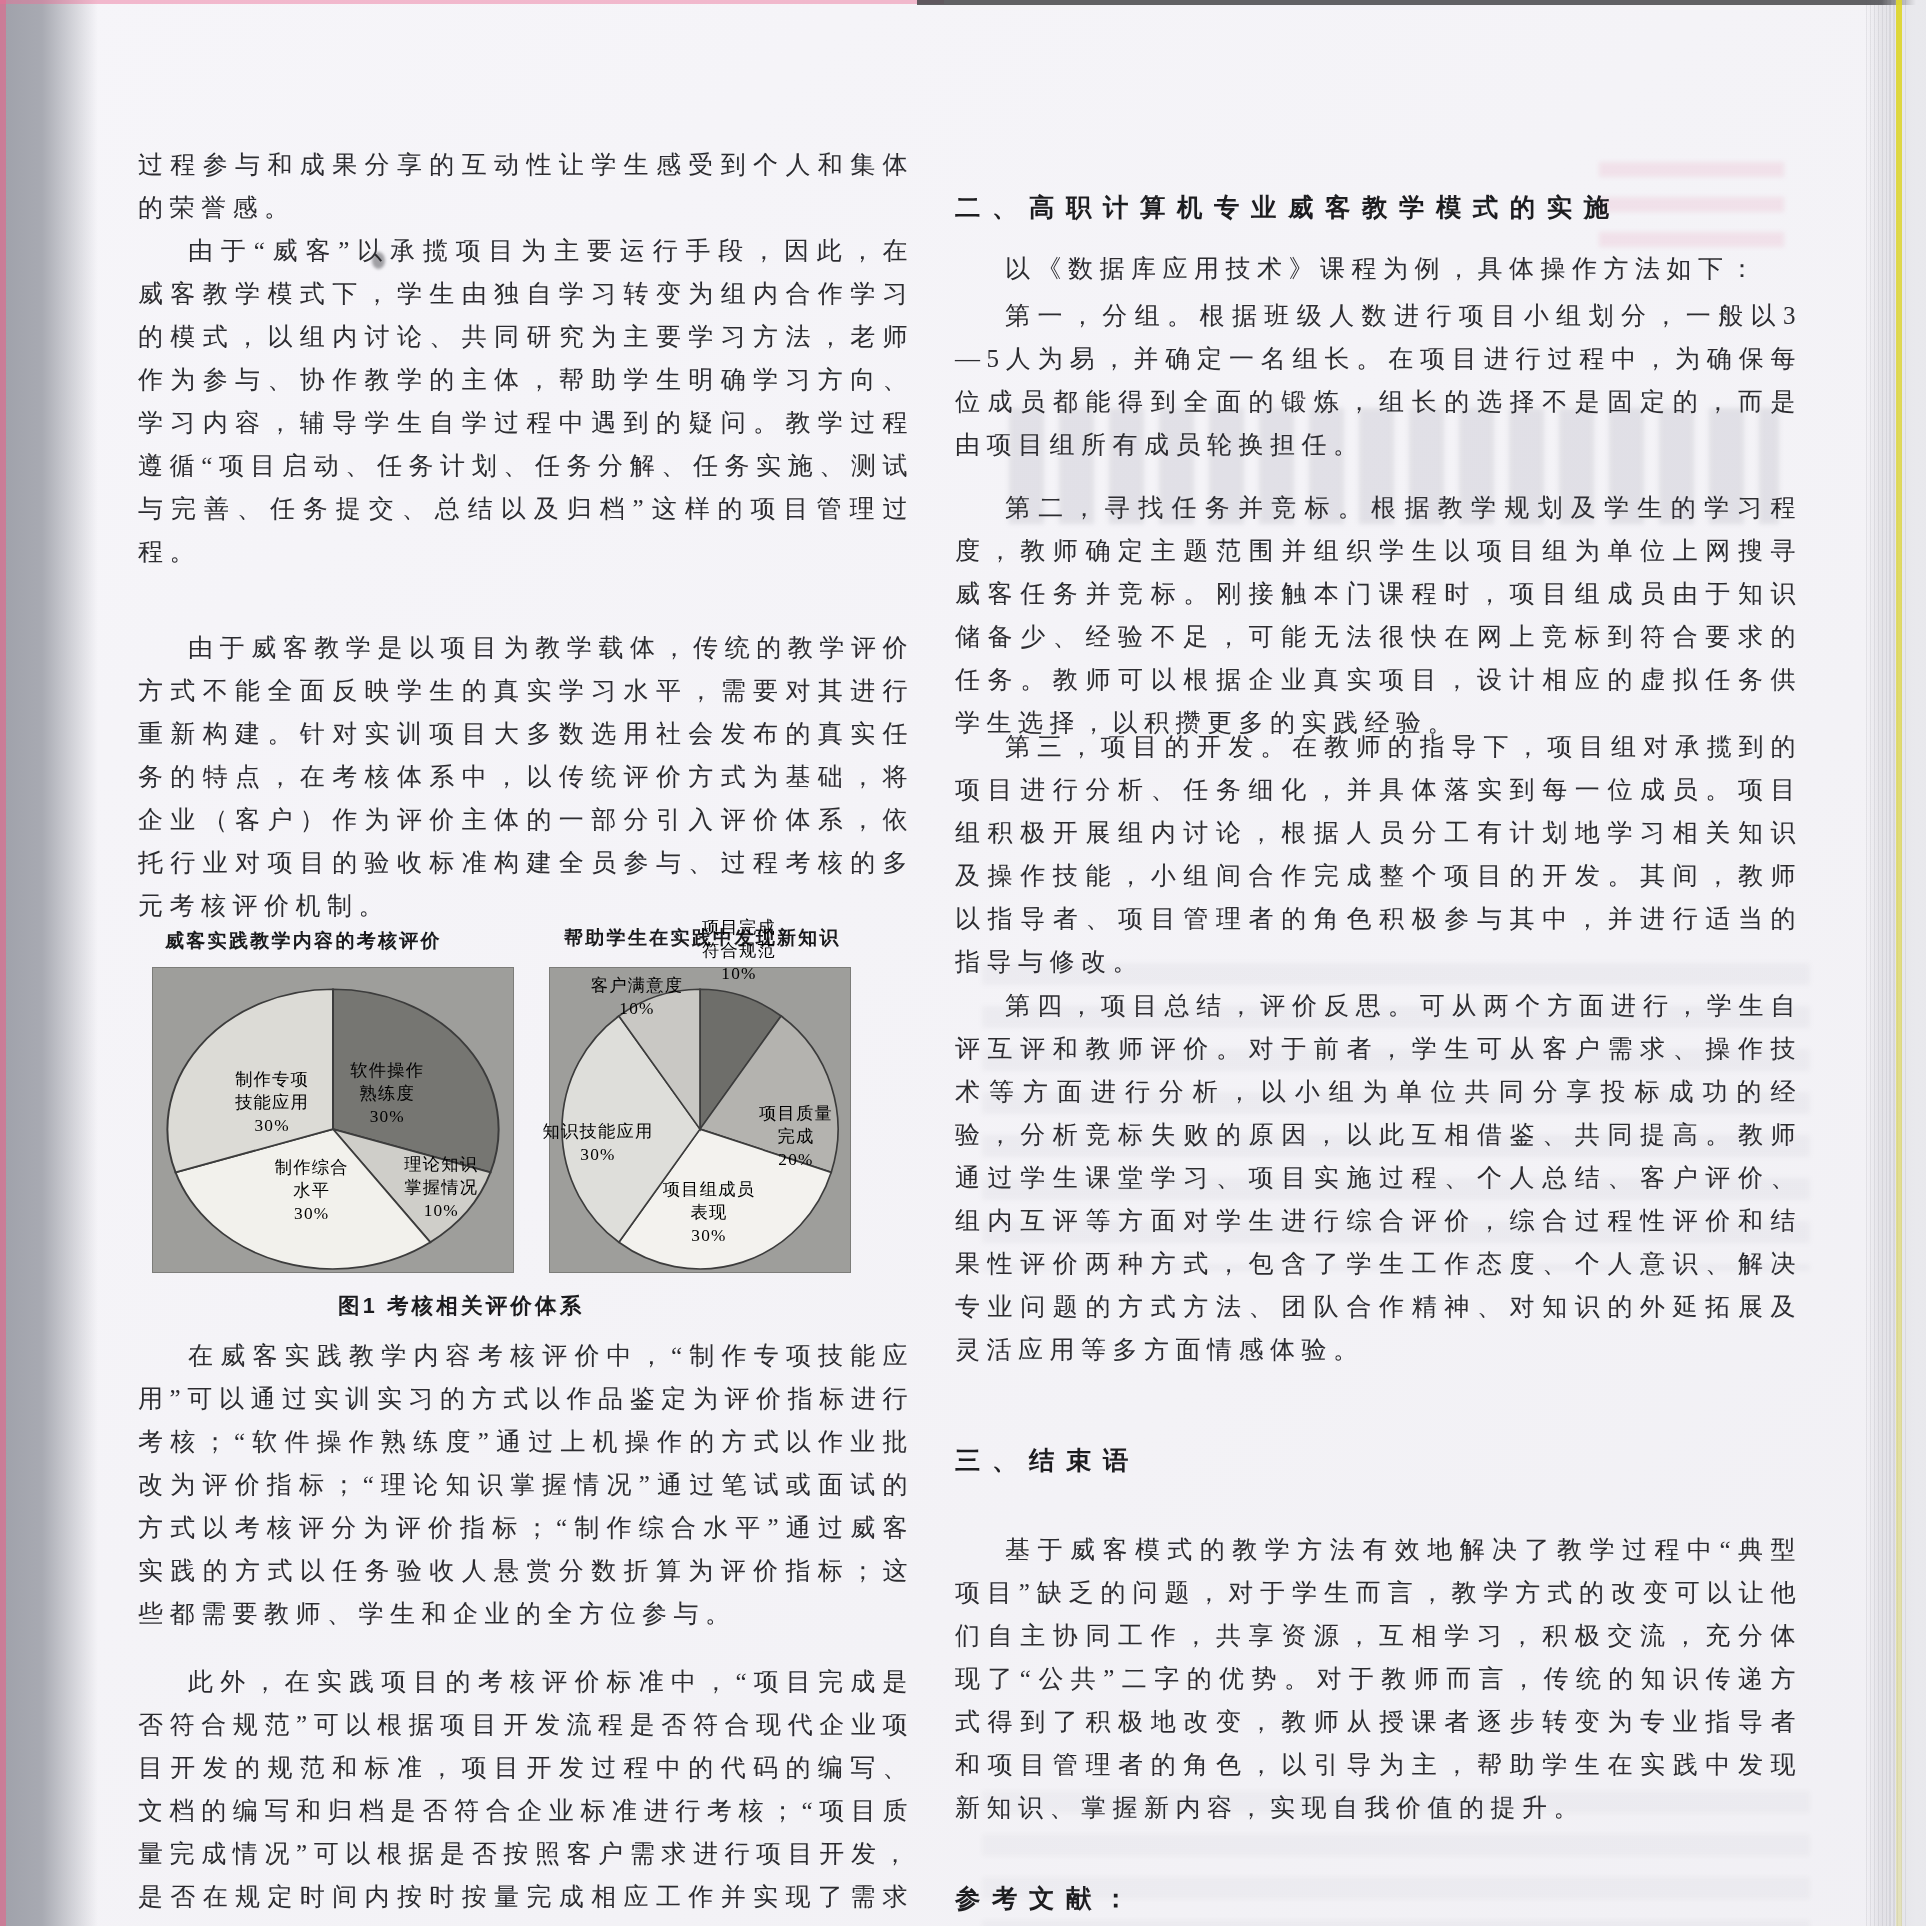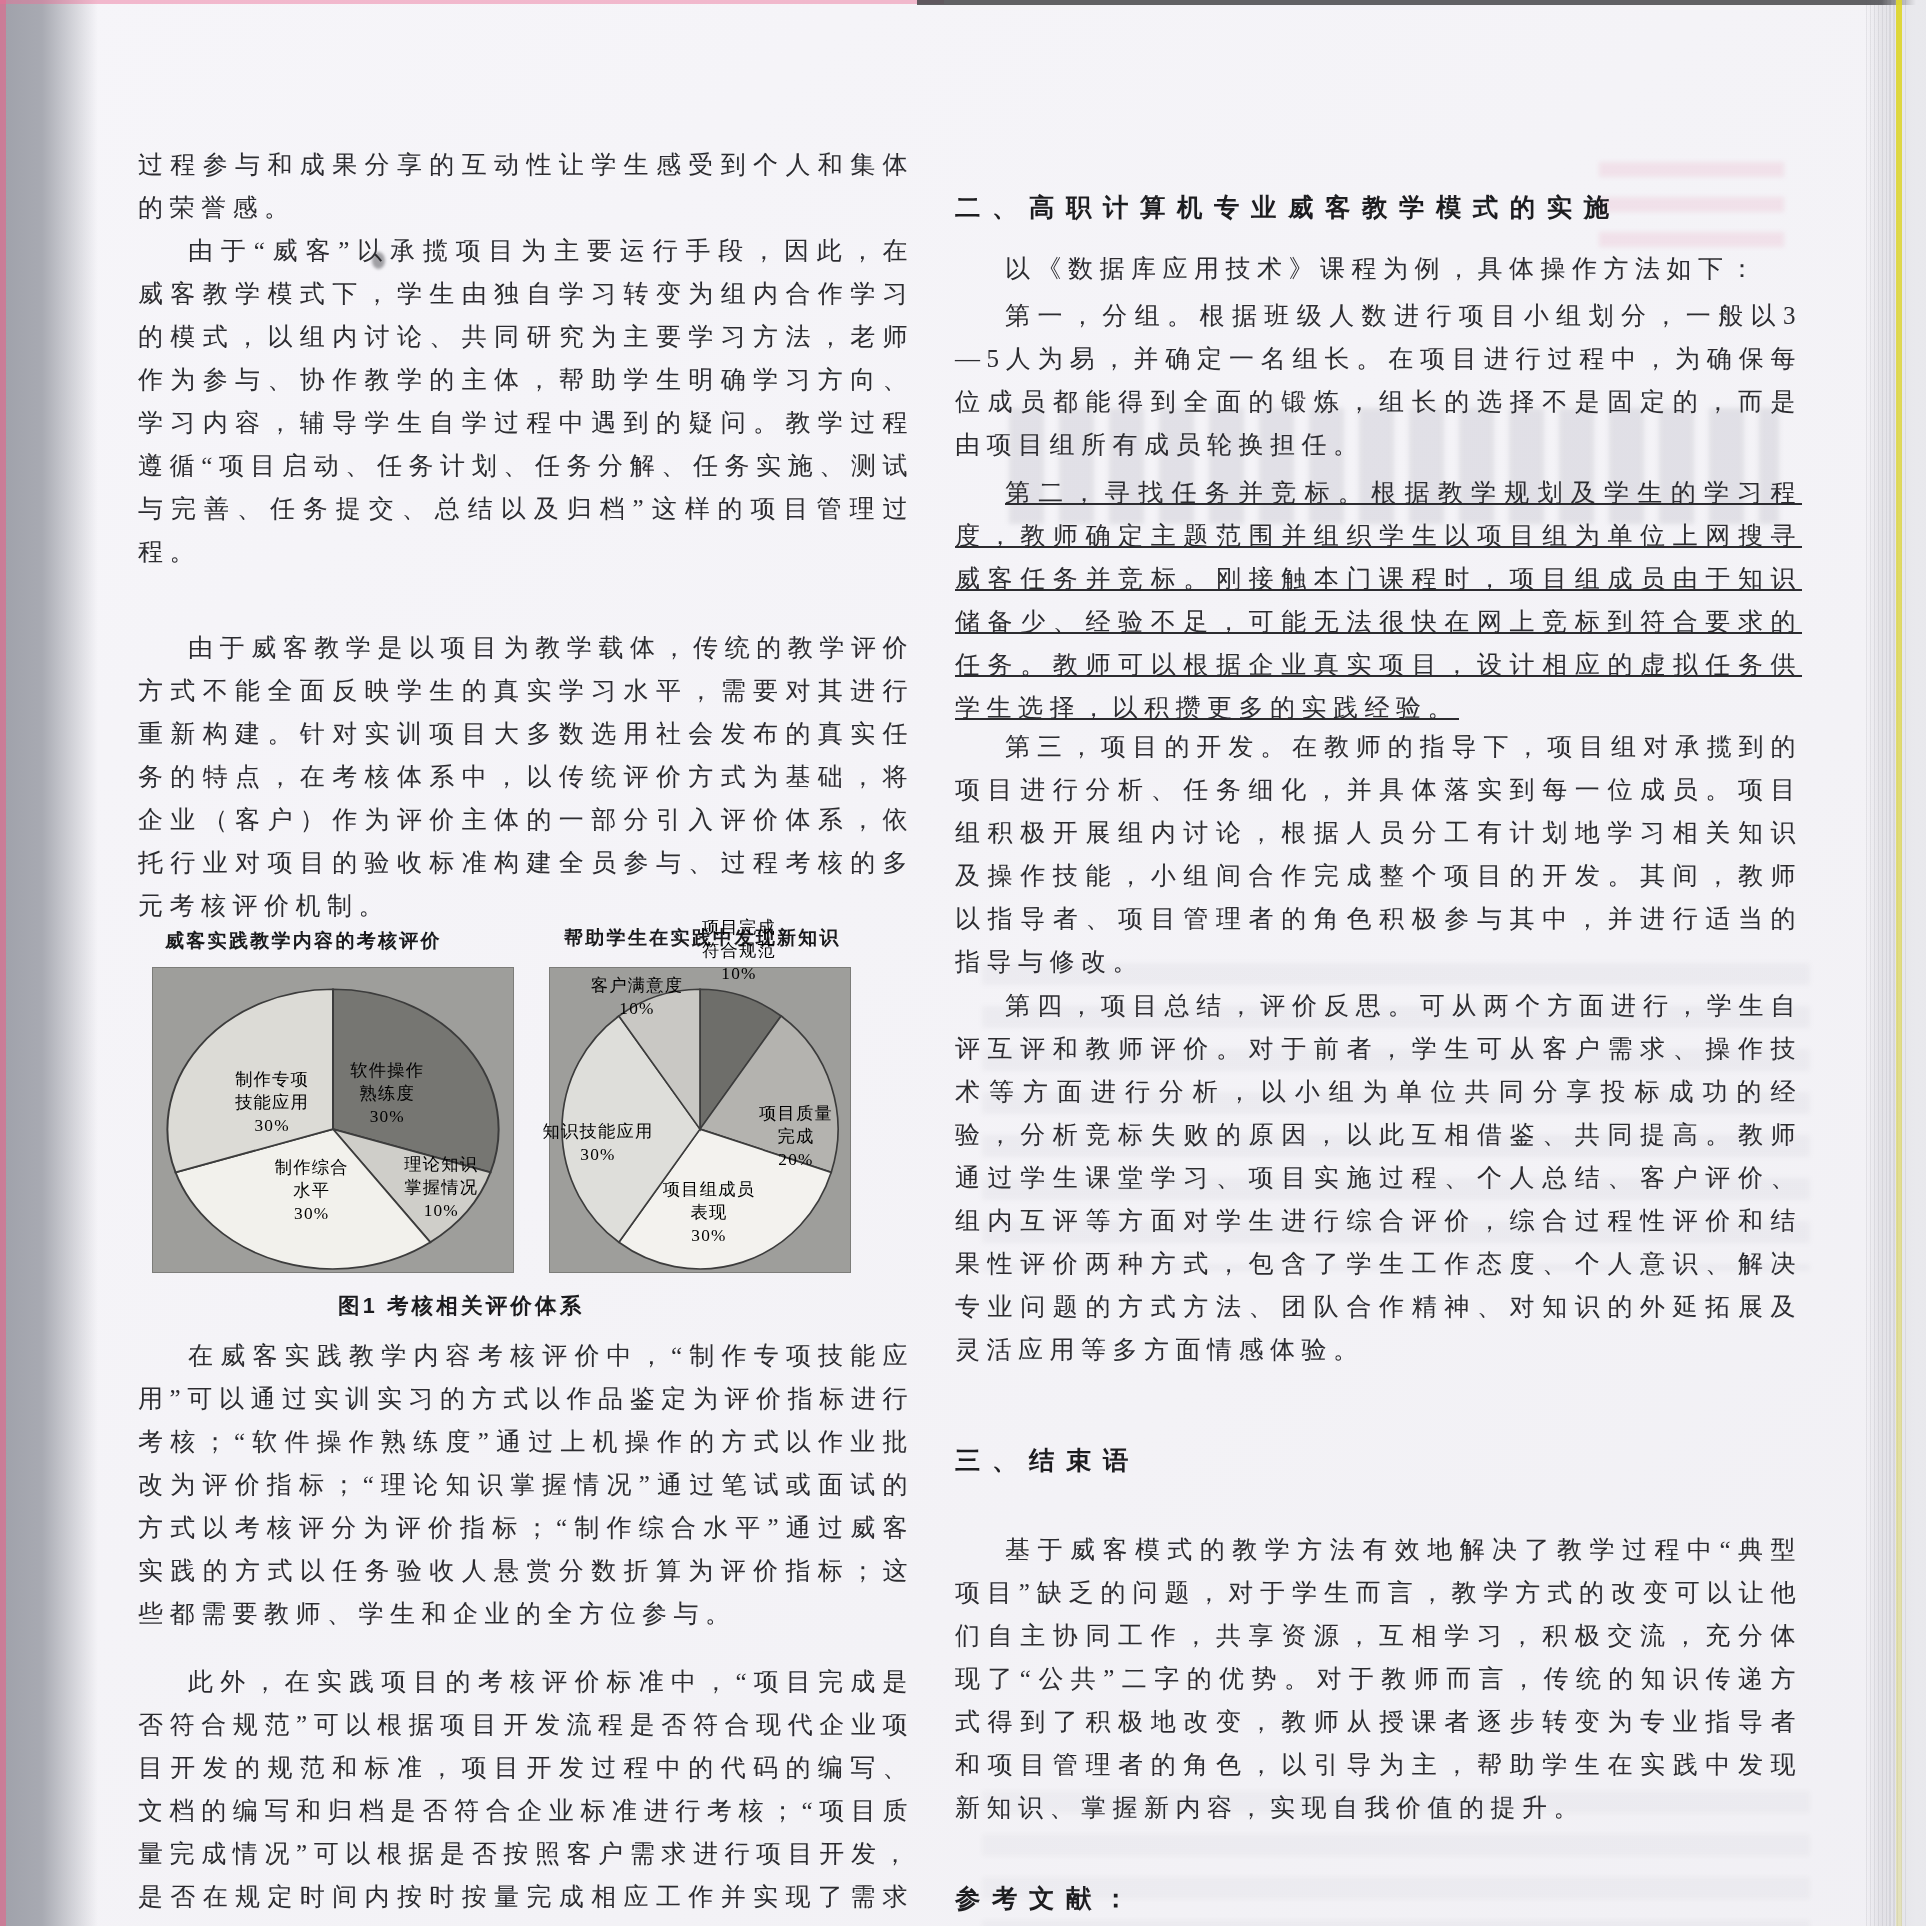--- a/index.html
+++ b/index.html
@@ -134,21 +134,21 @@
       </div>
     <div class="fig-caption">图1  考核相关评价体系</div>
   </div>
 
   <div class="col lc para" style="top:1334px;">在威客实践教学内容考核评价中，“制作专项技能应用”可以通过实训实习的方式以作品鉴定为评价指标进行考核；“软件操作熟练度”通过上机操作的方式以作业批改为评价指标；“理论知识掌握情况”通过笔试或面试的方式以考核评分为评价指标；“制作综合水平”通过威客实践的方式以任务验收人悬赏分数折算为评价指标；这些都需要教师、学生和企业的全方位参与。</div>
   <div class="col lc para" style="top:1660px;">此外，在实践项目的考核评价标准中，“项目完成是否符合规范”可以根据项目开发流程是否符合现代企业项目开发的规范和标准，项目开发过程中的代码的编写、文档的编写和归档是否符合企业标准进行考核；“项目质量完成情况”可以根据是否按照客户需求进行项目开发，是否在规定时间内按时按量完成相应工作并实现了需求功能进行考核；“项目组成员表现情况”可以根据成员是否能很好地完成个人任务、主动学习相关知识技能、不回避开发过程中遇到的问题并积极寻找解决方案、是否有责任感、是否与项目团队其他成员合作良好、是否遵守项目管理制度等方面进行考核；“知识技能应用情况”可以根据是否对知识有较为深刻的理解，能够与实践相结合，灵活解决相关问题，能够为所学知识在整个行业领域中寻找到较为准确的定位，了解在实际项目开发中所发挥的作用等方面进行考核；“客户满意度”可以根据验收过程中，客户是否认为项目基本符合客户需求，对项目组在整个开发过程中所表现出的工作态度和专业技术水平是否较为满意等方面进行考核评价。</div>
 
   <div class="col rc hsans" style="top:186px;">二、高职计算机专业威客教学模式的实施</div>
   <div class="col rc para" style="top:247px;">以《数据库应用技术》课程为例，具体操作方法如下：</div>
   <div class="col rc para" style="top:294px;">第一，分组。根据班级人数进行项目小组划分，一般以3—5人为易，并确定一名组长。在项目进行过程中，为确保每位成员都能得到全面的锻炼，组长的选择不是固定的，而是由项目组所有成员轮换担任。</div>
-  <div class="col rc para" style="top:471px;text-decoration:underline;">第二，寻找任务并竞标。根据教学规划及学生的学习程度，教师确定主题范围并组织学生以项目组为单位上网搜寻威客任务并竞标。刚接触本门课程时，项目组成员由于知识储备少、经验不足，可能无法很快在网上竞标到符合要求的任务。教师可以根据企业真实项目，设计相应的虚拟任务供学生选择，以积攒更多的实践经验。</div>
+  <div class="col rc para" style="top:486px;">第二，寻找任务并竞标。根据教学规划及学生的学习程度，教师确定主题范围并组织学生以项目组为单位上网搜寻威客任务并竞标。刚接触本门课程时，项目组成员由于知识储备少、经验不足，可能无法很快在网上竞标到符合要求的任务。教师可以根据企业真实项目，设计相应的虚拟任务供学生选择，以积攒更多的实践经验。</div>
   <div class="col rc para" style="top:725px;">第三，项目的开发。在教师的指导下，项目组对承揽到的项目进行分析、任务细化，并具体落实到每一位成员。项目组积极开展组内讨论，根据人员分工有计划地学习相关知识及操作技能，小组间合作完成整个项目的开发。其间，教师以指导者、项目管理者的角色积极参与其中，并进行适当的指导与修改。</div>
   <div class="col rc para" style="top:984px;">第四，项目总结，评价反思。可从两个方面进行，学生自评互评和教师评价。对于前者，学生可从客户需求、操作技术等方面进行分析，以小组为单位共同分享投标成功的经验，分析竞标失败的原因，以此互相借鉴、共同提高。教师通过学生课堂学习、项目实施过程、个人总结、客户评价、组内互评等方面对学生进行综合评价，综合过程性评价和结果性评价两种方式，包含了学生工作态度、个人意识、解决专业问题的方式方法、团队合作精神、对知识的外延拓展及灵活应用等多方面情感体验。</div>
   <div class="col rc hsans" style="top:1439px;">三、结束语</div>
   <div class="col rc para" style="top:1488px;margin-top:40px;">基于威客模式的教学方法有效地解决了教学过程中“典型项目”缺乏的问题，对于学生而言，教学方式的改变可以让他们自主协同工作，共享资源，互相学习，积极交流，充分体现了“公共”二字的优势。对于教师而言，传统的知识传递方式得到了积极地改变，教师从授课者逐步转变为专业指导者和项目管理者的角色，以引导为主，帮助学生在实践中发现新知识、掌握新内容，实现自我价值的提升。</div>
   <div class="col rc hsans" style="top:1877px;">参考文献：</div>
 
 </div>
 
 
 </body></html>

